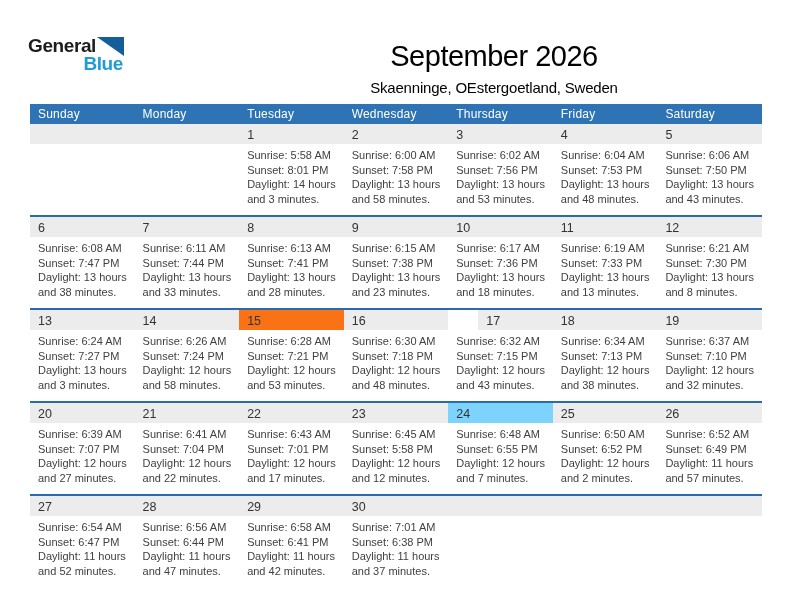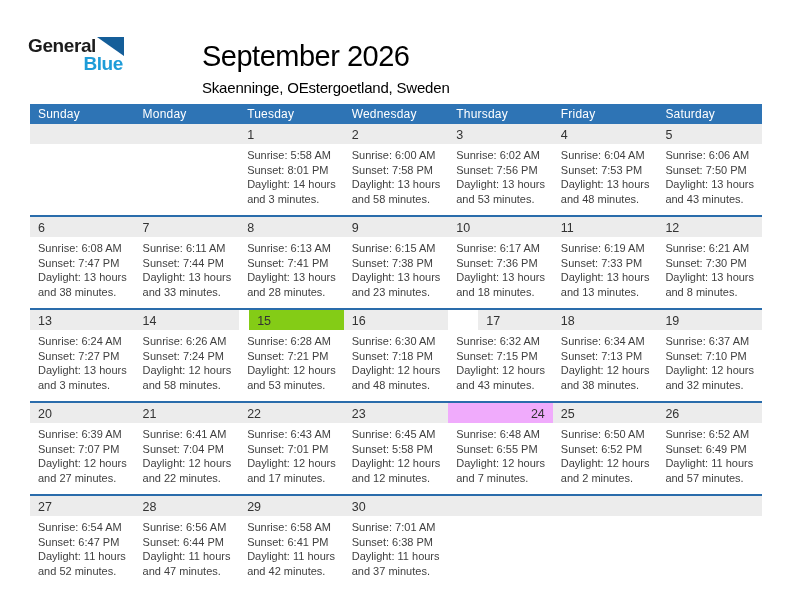--- a/index.html
+++ b/index.html
@@ -18,21 +18,21 @@
     font-size: 19px; font-weight: 700; color: #1c1c1c;
     letter-spacing: -0.4px; line-height: 20px;
   }
   .logo-triangle {
     width: 27px; height: 19px; margin-left: 1px; margin-top: 1px;
     background: #155e99;
     clip-path: polygon(0 0, 100% 0, 100% 100%);
   }
   .logo-line2 { text-align: right; margin-top: -3px; padding-right: 1px; }
   .logo-blue { font-size: 19px; font-weight: 700; letter-spacing: -0.4px; }
-  .titles { position: absolute; right: 30px; top: 40px; text-align: left; width: 560px; }
+  .titles { position: absolute; right: 18px; top: 40px; text-align: center; width: 560px; }
   .month-title { font-size: 29px; color: #000000; line-height: 32px; letter-spacing: -0.5px; }
   .location { font-size: 15px; color: #000000; margin-top: 7px; letter-spacing: -0.2px; }
   
   table.calendar {
     margin: 0 30px; width: 732px;
     border-collapse: collapse; table-layout: fixed;
   }
   table.calendar thead th {
     color: #ffffff; font-weight: 400; font-size: 12px;
     text-align: left; padding: 0 0 0 8px; height: 20px;
@@ -218,21 +218,21 @@
           <td>
             <div class="daynum" style="background: rgb(236, 236, 236);">14</div>
             <div class="details">
               <div class="dline">Sunrise: 6:26 AM</div>
               <div class="dline">Sunset: 7:24 PM</div>
               <div class="dline">Daylight: 12 hours</div>
               <div class="dline">and 58 minutes.</div>
             </div>
           </td>
           <td>
-            <div class="daynum" style="background: #84cc16; margin-left: 10px;">15</div>
+            <div class="daynum" style="background: #f97316;">15</div>
             <div class="details">
               <div class="dline">Sunrise: 6:28 AM</div>
               <div class="dline">Sunset: 7:21 PM</div>
               <div class="dline">Daylight: 12 hours</div>
               <div class="dline">and 53 minutes.</div>
             </div>
           </td>
           <td>
             <div class="daynum" style="background: rgb(236, 236, 236);">16</div>
             <div class="details">
@@ -301,21 +301,21 @@
           <td>
             <div class="daynum" style="background: rgb(236, 236, 236);">23</div>
             <div class="details">
               <div class="dline">Sunrise: 6:45 AM</div>
               <div class="dline">Sunset: 5:58 PM</div>
               <div class="dline">Daylight: 12 hours</div>
               <div class="dline">and 12 minutes.</div>
             </div>
           </td>
           <td>
-            <div class="daynum" style="background: #f0abfc; text-align: right;">24</div>
+            <div class="daynum" style="background: #7dd3fc;">24</div>
             <div class="details">
               <div class="dline">Sunrise: 6:48 AM</div>
               <div class="dline">Sunset: 6:55 PM</div>
               <div class="dline">Daylight: 12 hours</div>
               <div class="dline">and 7 minutes.</div>
             </div>
           </td>
           <td>
             <div class="daynum" style="background: rgb(236, 236, 236);">25</div>
             <div class="details">

